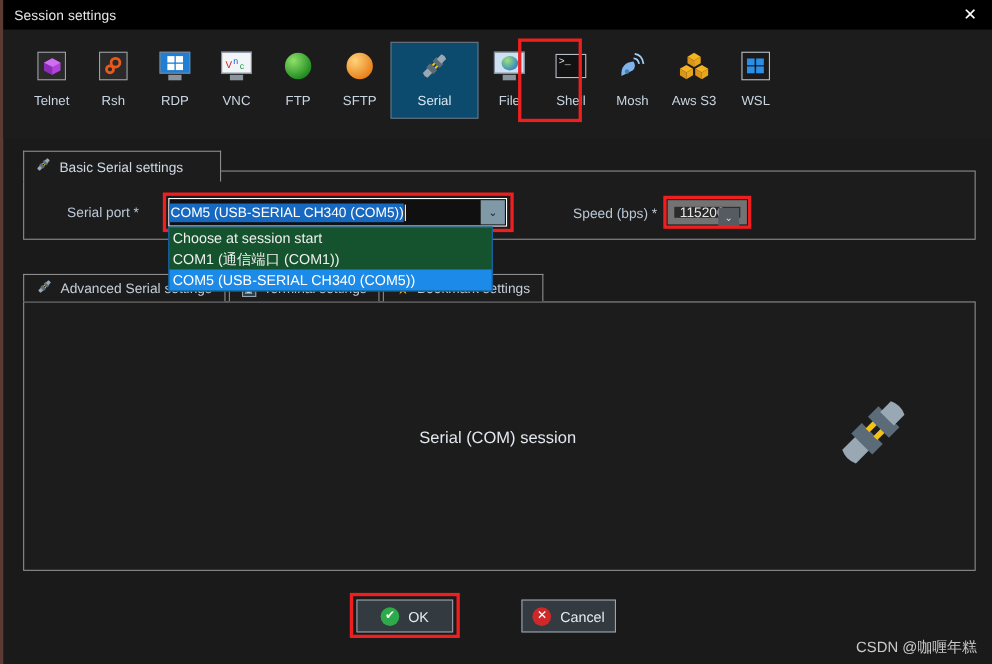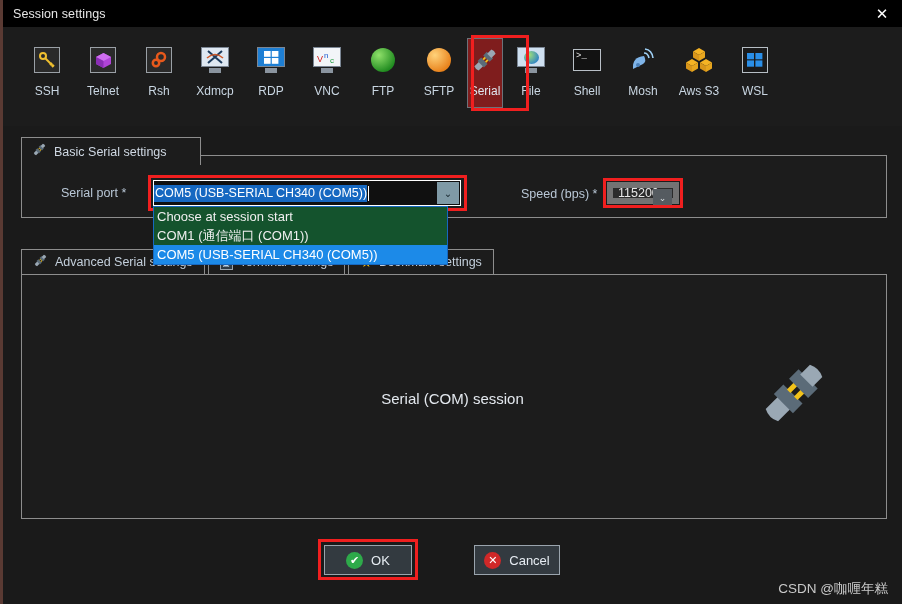--- a/index.html
+++ b/index.html
@@ -41,22 +41,22 @@
   .tool {
     width: 56px; display: flex; flex-direction: column; align-items: center;
     padding-top: 7px; position: relative;
   }
   .tool .glyph {
     width: 30px; height: 30px; display: flex; align-items: center; justify-content: center;
     margin-bottom: 9px;
   }
   .tool .lbl { color: #c9d6e2; font-size: 12px; white-space: nowrap; }
   .tool.selected {
-    background: #7f1d1d; border: 1px solid #6d7279;
-    padding-top: 6px; width: 36px; height: 70px;
+    background: #0c4a6e; border: 1px solid #6d7279;
+    padding-top: 6px; width: 80px; height: 70px;
   }
   .tool.selected .lbl { color: #dfe8f0; }
   .sel-outline {
     position: absolute; left: 468px; top: 35px; width: 58px; height: 76px;
     border: 3px solid #f01f1f; pointer-events: none; z-index: 6;
   }
 
   
   .sq {
     width: 26px; height: 26px; border: 1px solid #9aa0a6; background: #2a2a2a;
@@ -184,32 +184,20 @@
 
 <div id="app">
 
   <div class="titlebar">
     <span class="titlebar-text">Session settings</span>
     <div class="titlebar-close">✕</div>
   </div>
 
   <div class="toolbar">
 
-    <div class="tool">
-      <div class="glyph">
-        <div class="sq">
-            <svg width="18" height="18" viewBox="0 0 18 18">
-              <circle cx="5" cy="5" r="3" fill="none" stroke="#f0c030" stroke-width="2"></circle>
-              <path d="M7 7 L15 15" stroke="#f0c030" stroke-width="2"></path>
-              <path d="M12 14 L14 12 M14 16 L16 14" stroke="#f0c030" stroke-width="2"></path>
-            </svg>
-          </div>
-      </div>
-      <div class="lbl">SSH</div>
-    </div>
 
     <div class="tool">
       <div class="glyph">
         <div class="sq">
             <svg width="17" height="17" viewBox="0 0 17 17">
               <polygon points="8.5,1 16,5 16,12 8.5,16 1,12 1,5" fill="#b044d8"></polygon>
               <polygon points="8.5,1 16,5 8.5,9 1,5" fill="#cf6ef0"></polygon>
               <polygon points="1,5 8.5,9 8.5,16 1,12" fill="#8a2eb5"></polygon>
             </svg>
           </div>
@@ -222,34 +210,20 @@
         <div class="sq">
             <svg width="18" height="18" viewBox="0 0 18 18">
               <circle cx="11" cy="6" r="4" fill="none" stroke="#e8591c" stroke-width="2.5"></circle>
               <circle cx="6" cy="12" r="3.2" fill="none" stroke="#e8591c" stroke-width="2.5"></circle>
             </svg>
           </div>
       </div>
       <div class="lbl">Rsh</div>
     </div>
 
-    <div class="tool">
-      <div class="glyph">
-        <div class="monitor">
-            <div class="screen" style="background:#dfe8f2;">
-          <svg width="20" height="16" viewBox="0 0 20 16">
-                <path d="M3 2 L17 14 M17 2 L3 14" stroke="#1b3a5c" stroke-width="2"></path>
-                <path d="M2 9 q8 -7 16 0" stroke="#d05a2a" stroke-width="1.6" fill="none"></path>
-              </svg>
-        </div>
-            <div class="stand"></div>
-          </div>
-      </div>
-      <div class="lbl">Xdmcp</div>
-    </div>
 
     <div class="tool">
       <div class="glyph">
         <div class="monitor">
             <div class="screen" style="background:#1e7fd4;">
           <svg width="15" height="13" viewBox="0 0 15 13">
                 <rect x="0" y="0" width="6.6" height="5.8" fill="#ffffff"></rect>
                 <rect x="7.8" y="0" width="6.6" height="5.8" fill="#ffffff"></rect>
                 <rect x="0" y="7" width="6.6" height="5.8" fill="#ffffff"></rect>
                 <rect x="7.8" y="7" width="6.6" height="5.8" fill="#ffffff"></rect>

